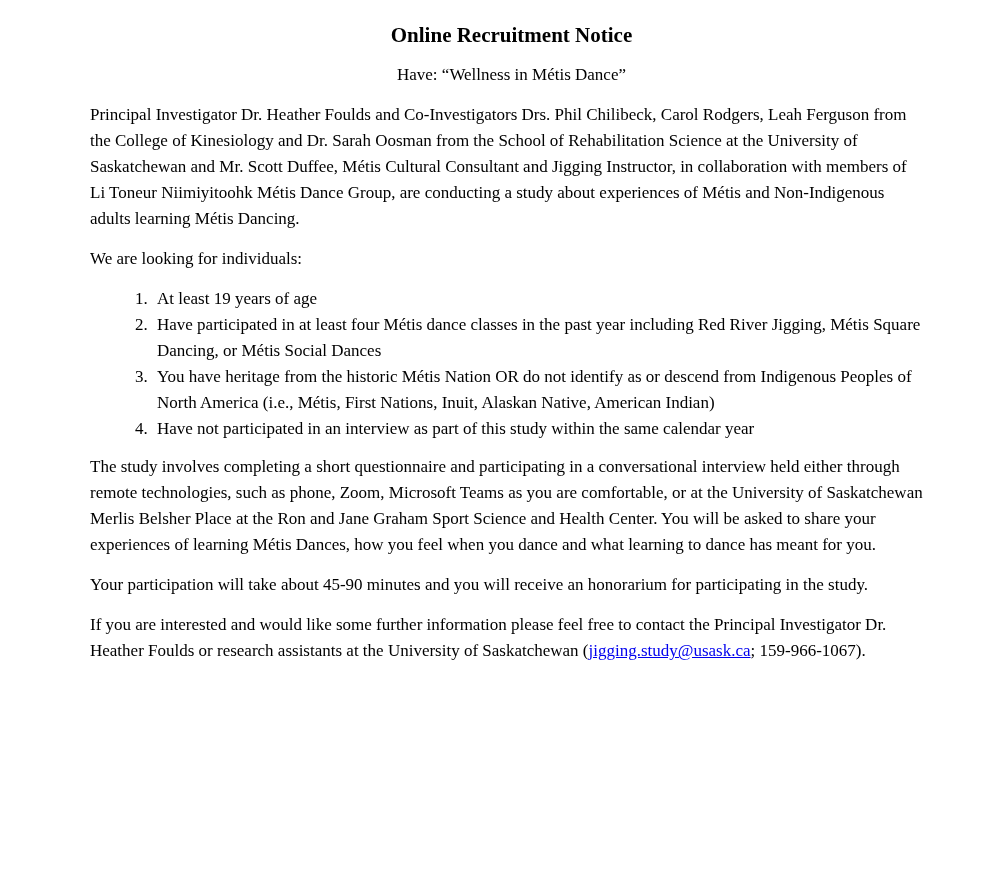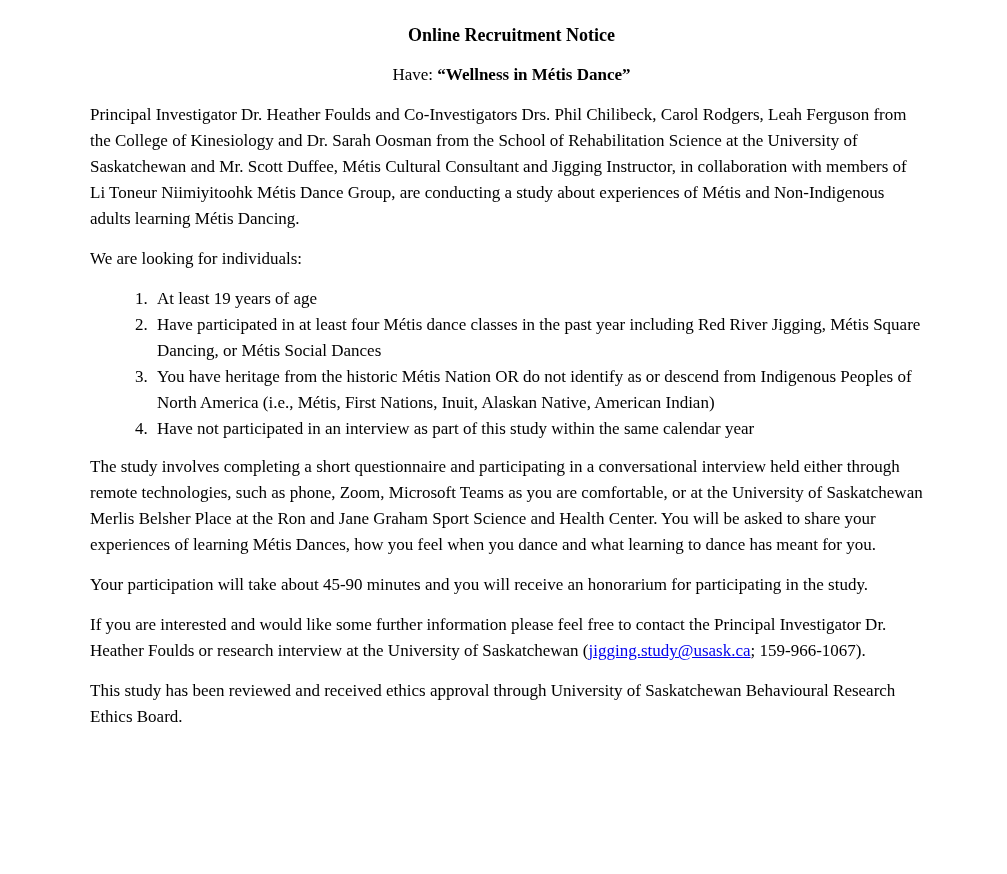--- a/index.html
+++ b/index.html
@@ -13,30 +13,30 @@
     box-sizing: border-box;
     padding: 22px 74px 0 90px;
     background: #ffffff;
     color: #000000;
     font-family: "Liberation Serif", "DejaVu Serif", serif;
     font-size: 17px;
     line-height: 26px;
     overflow: hidden;
   }
   .heading {
-    font-size: 18px;
+    font-size: 21px;
     font-weight: bold;
     text-align: center;
     margin: 0 0 14px 0;
   }
   .title-line {
     text-align: center;
     margin: 0 0 14px 0;
   }
-  .bold { font-weight: bold; }
+  .bold { font-weight: normal; }
   .para { margin: 0 8px 14px 0; }
   .centered {
     text-align: left;
     margin: 0 0 14px 0;
   }
   ol.criteria {
     margin: 0 0 12px 0;
     padding-left: 62px;
   }
   ol.criteria li {
@@ -64,17 +64,16 @@
     <li>At least 19 years of age</li>
     <li>Have participated in at least four Métis dance classes in the past year including Red River Jigging, Métis Square Dancing, or Métis Social Dances</li>
     <li>You have heritage from the historic Métis Nation OR do not identify as or descend from Indigenous Peoples of North America (i.e., Métis, First Nations, Inuit, Alaskan Native, American Indian)</li>
     <li>Have not participated in an interview as part of this study within the same calendar year</li>
   </ol>
 
   <p class="para">The study involves completing a short questionnaire and participating in a conversational interview held either through remote technologies, such as phone, Zoom, Microsoft Teams as you are comfortable, or at the University of Saskatchewan Merlis Belsher Place at the Ron and Jane Graham Sport Science and Health Center. You will be asked to share your experiences of learning Métis Dances, how you feel when you dance and what learning to dance has meant for you.</p>
 
   <p class="para">Your participation will take about 45-90 minutes and you will receive an honorarium for participating in the study.</p>
 
-  <p class="para"><span>If you are interested and would like some further information please feel free to contact the Principal Investigator Dr. Heather Foulds or research interview at the University of Saskatchewan (</span><a href="#" class="email">jigging.study@usask.ca</a><span>; 159-966-1067).</span></p>
+  <p class="para"><span>If you are interested and would like some further information please feel free to contact the Principal Investigator Dr. Heather Foulds or research assistants at the University of Saskatchewan (</span><a href="#" class="email">jigging.study@usask.ca</a><span>; 159-966-1067).</span></p>
 
-  <p class="para">This study has been reviewed and received ethics approval through University of Saskatchewan Behavioural Research Ethics Board.</p>
 
 </div>
 
 </body></html>

